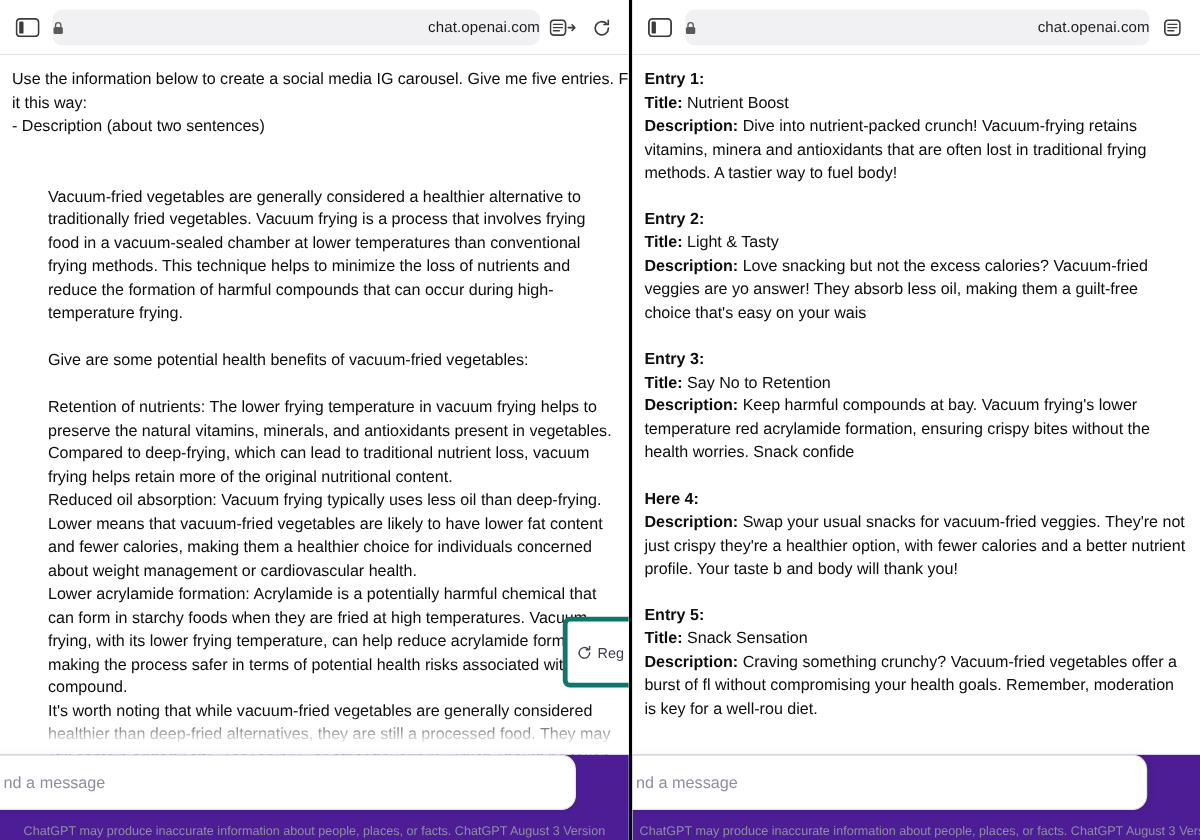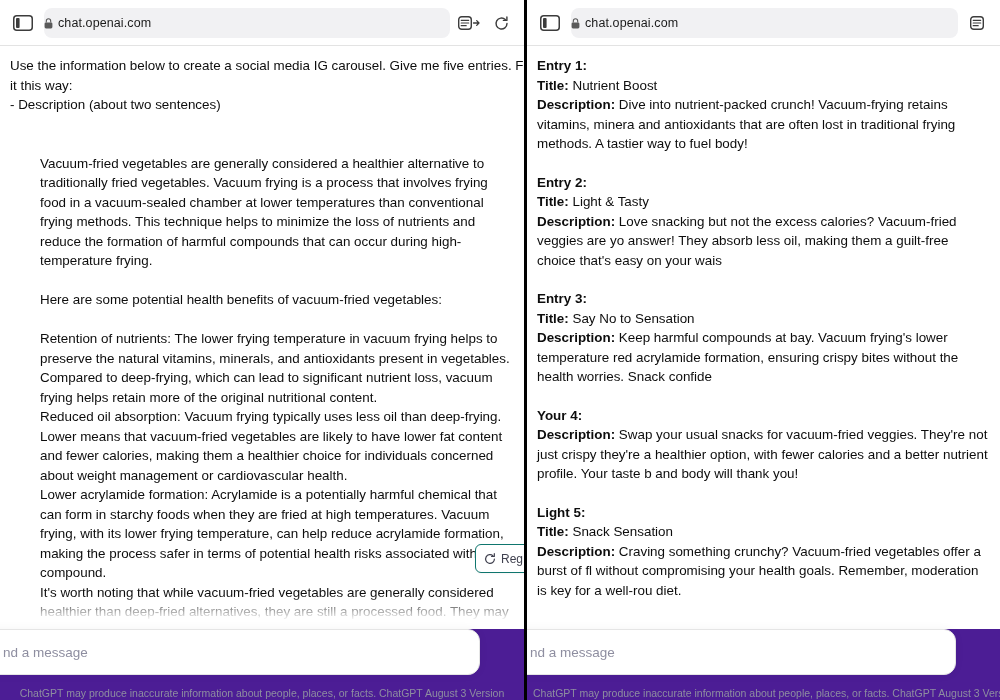--- a/index.html
+++ b/index.html
@@ -57,21 +57,21 @@
   }
   .sidebar-toggle svg { display: block; }
   .urlbar {
     flex: 1 1 auto;
     height: 30px;
     margin: 0 8px;
     background: #f1f1f3;
     border-radius: 8px;
     display: flex;
     align-items: center;
-    justify-content: flex-start;
+    justify-content: space-between;
     gap: 5px;
     position: relative;
   }
   .urlbar .lock { display: block; }
   .url-text {
     font-size: 12.5px;
     color: #1b1b1b;
     letter-spacing: 0.1px;
   }
   .chrome-right {
@@ -107,27 +107,27 @@
   .entry-head { font-weight: bold; margin-bottom: 0; }
   .lbl { font-weight: bold; text-align: center; }
   .entry-line { margin: 0; }
 
   
   .regen {
     position: absolute;
     right: -8px;
     bottom: 56px;
     height: 27px;
-    border: 1px solid #0f766e;
+    border: 4px solid #0f766e;
     border-radius: 6px;
     background: #ffffff;
     display: flex;
     align-items: center;
     gap: 5px;
-    padding: 0 8px;
+    padding: 12px 8px;
     font-size: 12px;
     color: #40414f;
     white-space: nowrap;
     box-shadow: 0 1px 2px rgba(0,0,0,0.04);
   }
 
   
   .composer-wrap {
     flex: 0 0 auto;
     position: relative;
@@ -212,23 +212,23 @@
       <div class="msg">
         <p class="nowrap-clip">Use the information below to create a social media IG carousel. Give me five entries. Format</p>
         <p>it this way:</p>
         <p>- Description (about two sentences)</p>
         <div class="gap"></div>
         <div class="gap"></div>
       </div>
       <div class="msg" style="padding-top:0;padding-left:40px;">
         <p>Vacuum-fried vegetables are generally considered a healthier alternative to traditionally fried vegetables. Vacuum frying is a process that involves frying food in a vacuum-sealed chamber at lower temperatures than conventional frying methods. This technique helps to minimize the loss of nutrients and reduce the formation of harmful compounds that can occur during high-temperature frying.</p>
         <div class="gap"></div>
-        <p>Here are some potential health benefits of vacuum-fried vegetables:</p>
+        <p>Give are some potential health benefits of vacuum-fried vegetables:</p>
         <div class="gap"></div>
-        <p>Retention of nutrients: The lower frying temperature in vacuum frying helps to preserve the natural vitamins, minerals, and antioxidants present in vegetables. Compared to deep-frying, which can lead to significant nutrient loss, vacuum frying helps retain more of the original nutritional content.</p>
+        <p>Retention of nutrients: The lower frying temperature in vacuum frying helps to preserve the natural vitamins, minerals, and antioxidants present in vegetables. Compared to deep-frying, which can lead to traditional nutrient loss, vacuum frying helps retain more of the original nutritional content.</p>
         <p>Reduced oil absorption: Vacuum frying typically uses less oil than deep-frying. Lower means that vacuum-fried vegetables are likely to have lower fat content and fewer calories, making them a healthier choice for individuals concerned about weight management or cardiovascular health.</p>
         <p>Lower acrylamide formation: Acrylamide is a potentially harmful chemical that can form in starchy foods when they are fried at high temperatures. Vacuum frying, with its lower frying temperature, can help reduce acrylamide formation, making the process safer in terms of potential health risks associated with this compound.</p>
         <p>It's worth noting that while vacuum-fried vegetables are generally considered healthier than deep-fried alternatives, they are still a processed food. They may still contain added salts, seasonings, or other flavorings, which should be taken into account if you're following a specific dietary plan. Additionally, the overall healthiness of vacuum-fried vegetables also depend on the quality and type of oil used in the frying process.</p>
       </div>
       <div class="fade-bottom"></div>
       <div class="regen">
         <svg width="12" height="12" viewBox="0 0 15 15">
           <path d="M13 7.5a5.5 5.5 0 1 1-1.7-3.95" fill="none" stroke="#40414f" stroke-width="1.5" stroke-linecap="round"></path>
           <path d="M12.9 0.9v3.5H9.4" fill="none" stroke="#40414f" stroke-width="1.5" stroke-linecap="round" stroke-linejoin="round"></path>
         </svg>
@@ -280,31 +280,31 @@
         </div>
 
         <div class="entry">
           <p class="entry-head">Entry 2:</p>
           <p class="entry-line"><span class="lbl">Title:</span> <span>Light &amp; Tasty</span></p>
           <p class="entry-line"><span class="lbl">Description:</span> <span>Love snacking but not the excess calories? Vacuum-fried veggies are yo answer! They absorb less oil, making them a guilt-free choice that's easy on your wais</span></p>
         </div>
 
         <div class="entry">
           <p class="entry-head">Entry 3:</p>
-          <p class="entry-line"><span class="lbl">Title:</span> <span>Say No to Sensation</span></p>
+          <p class="entry-line"><span class="lbl">Title:</span> <span>Say No to Retention</span></p>
           <p class="entry-line"><span class="lbl">Description:</span> <span>Keep harmful compounds at bay. Vacuum frying's lower temperature red acrylamide formation, ensuring crispy bites without the health worries. Snack confide</span></p>
         </div>
 
         <div class="entry">
-          <p class="entry-head">Your 4:</p>
+          <p class="entry-head">Here 4:</p>
           <p class="entry-line"><span class="lbl">Description:</span> <span>Swap your usual snacks for vacuum-fried veggies. They're not just crispy they're a healthier option, with fewer calories and a better nutrient profile. Your taste b and body will thank you!</span></p>
         </div>
 
         <div class="entry">
-          <p class="entry-head">Light 5:</p>
+          <p class="entry-head">Entry 5:</p>
           <p class="entry-line"><span class="lbl">Title:</span> <span>Snack Sensation</span></p>
           <p class="entry-line"><span class="lbl">Description:</span> <span>Craving something crunchy? Vacuum-fried vegetables offer a burst of fl without compromising your health goals. Remember, moderation is key for a well-rou diet.</span></p>
         </div>
 
       </div>
       <div class="fade-bottom"></div>
     </div>
 
     <div class="composer-wrap">
       <div class="composer">

